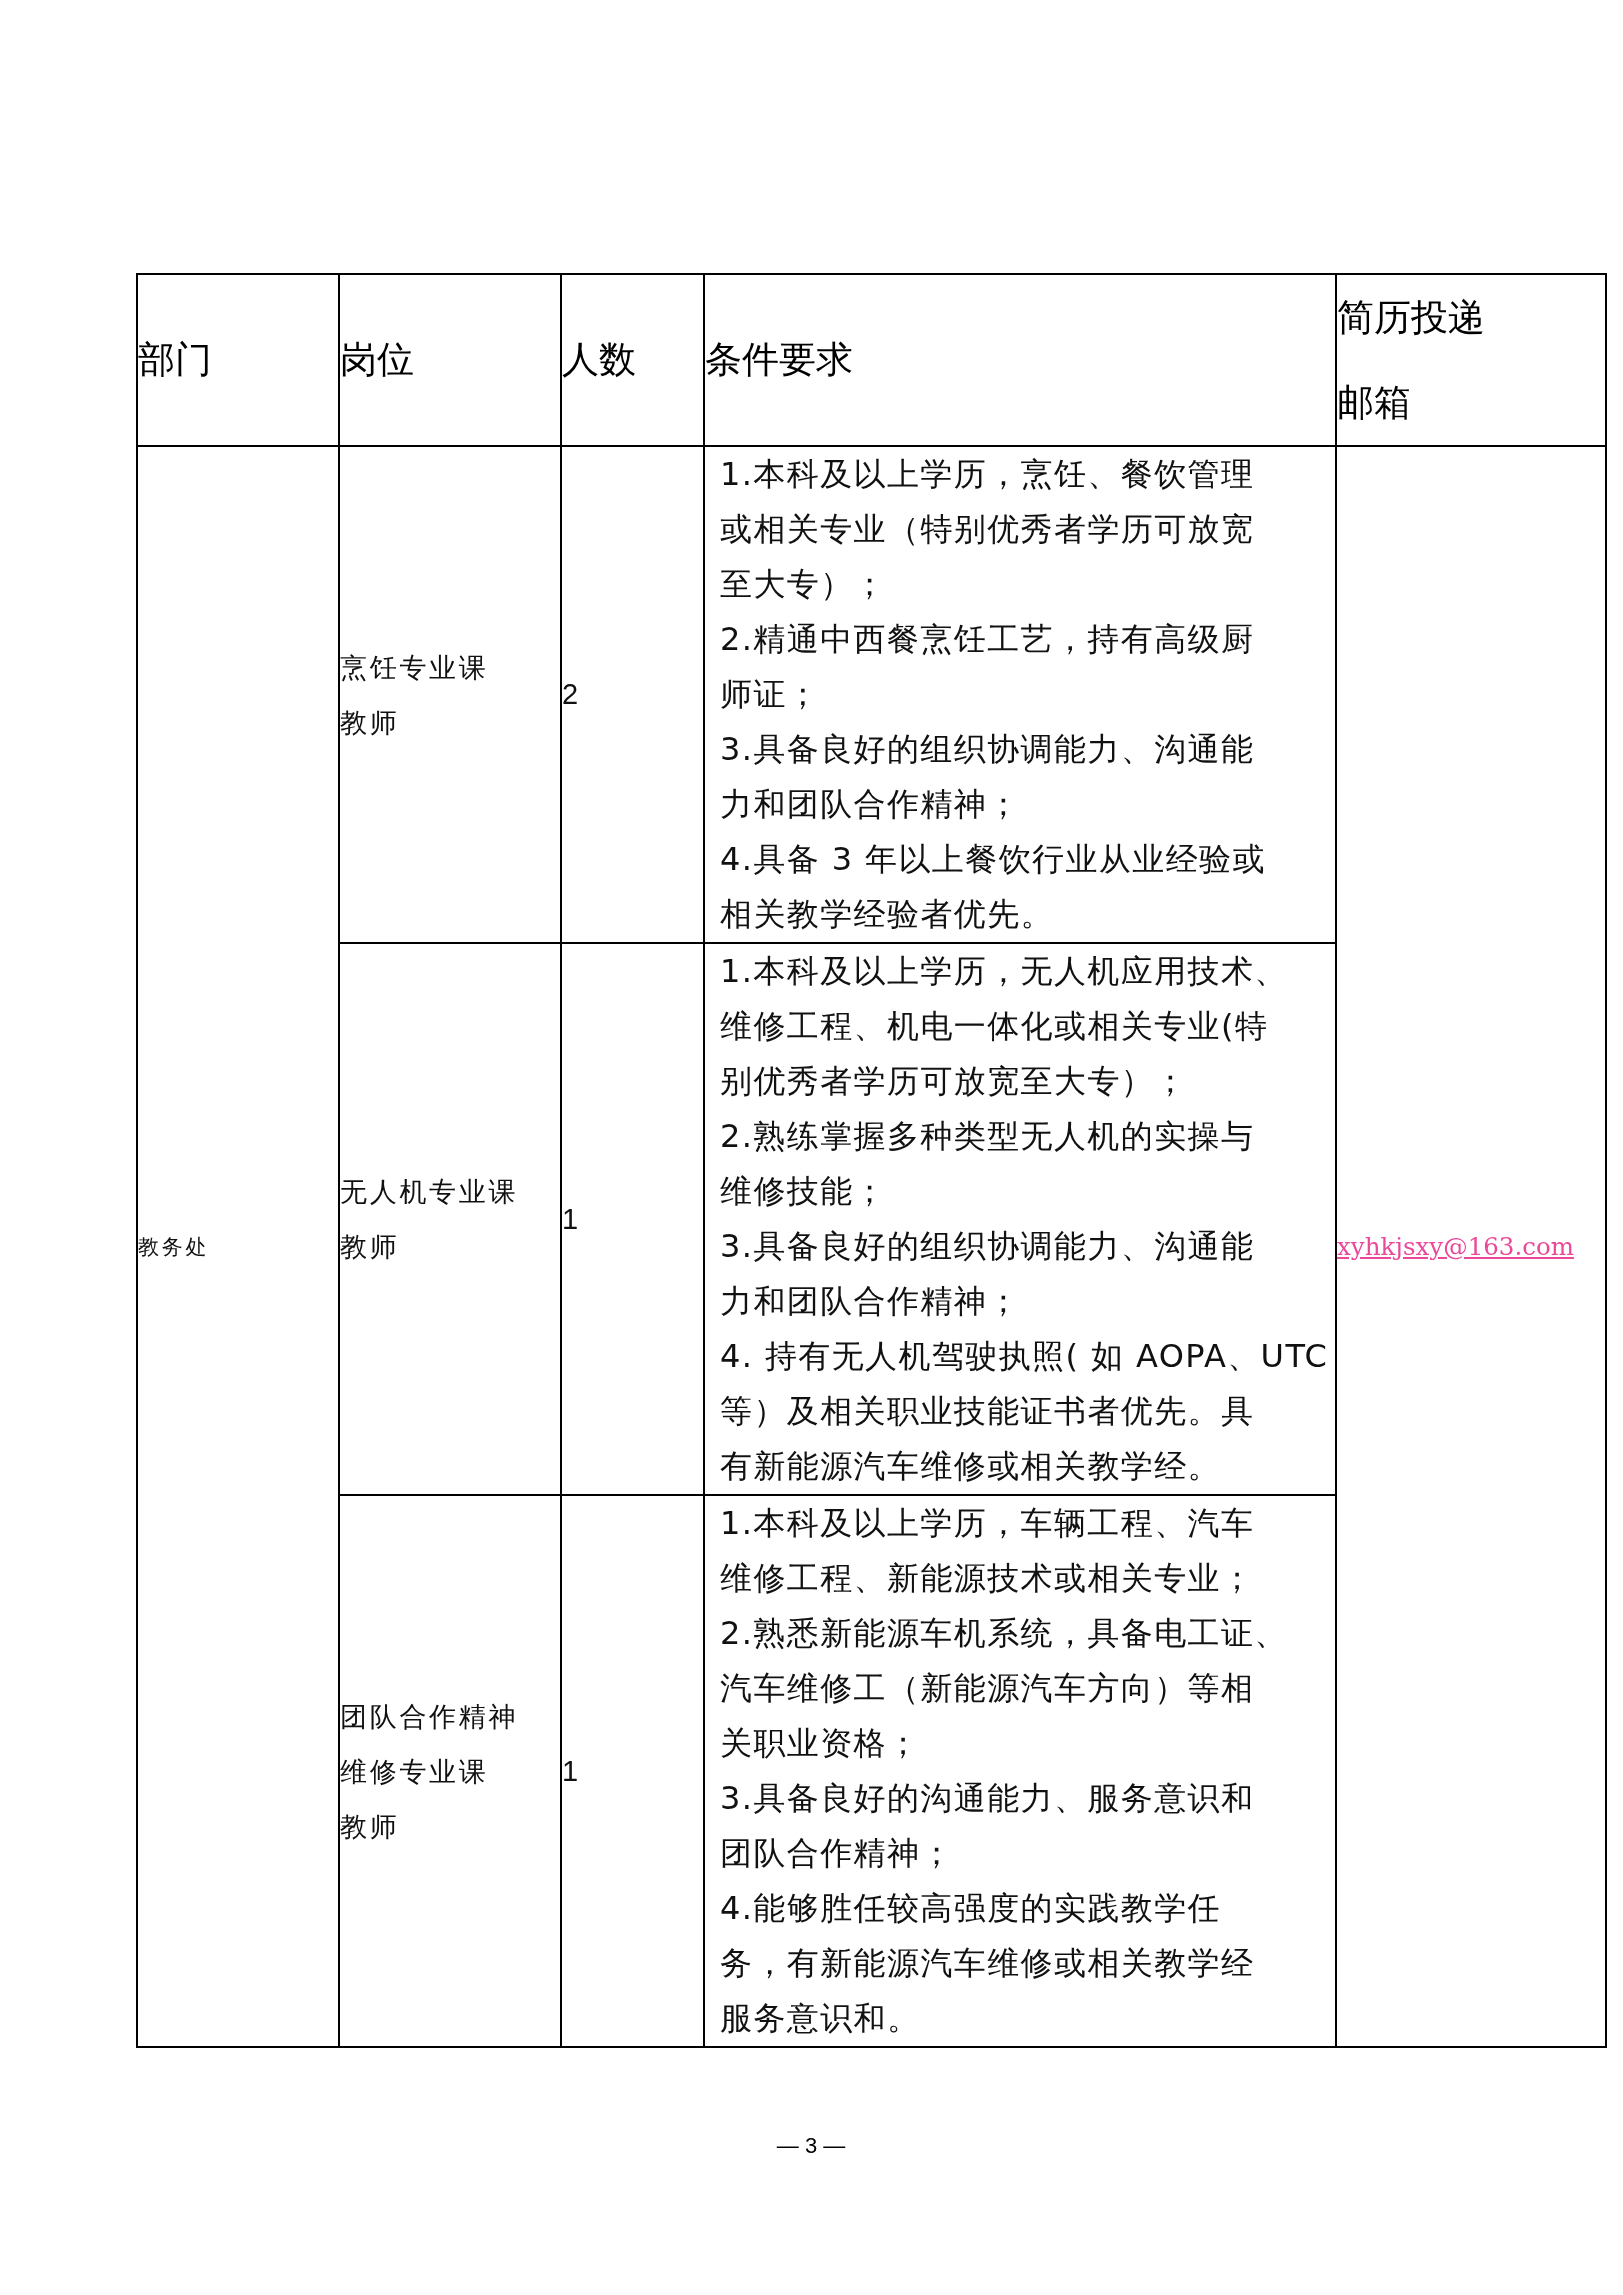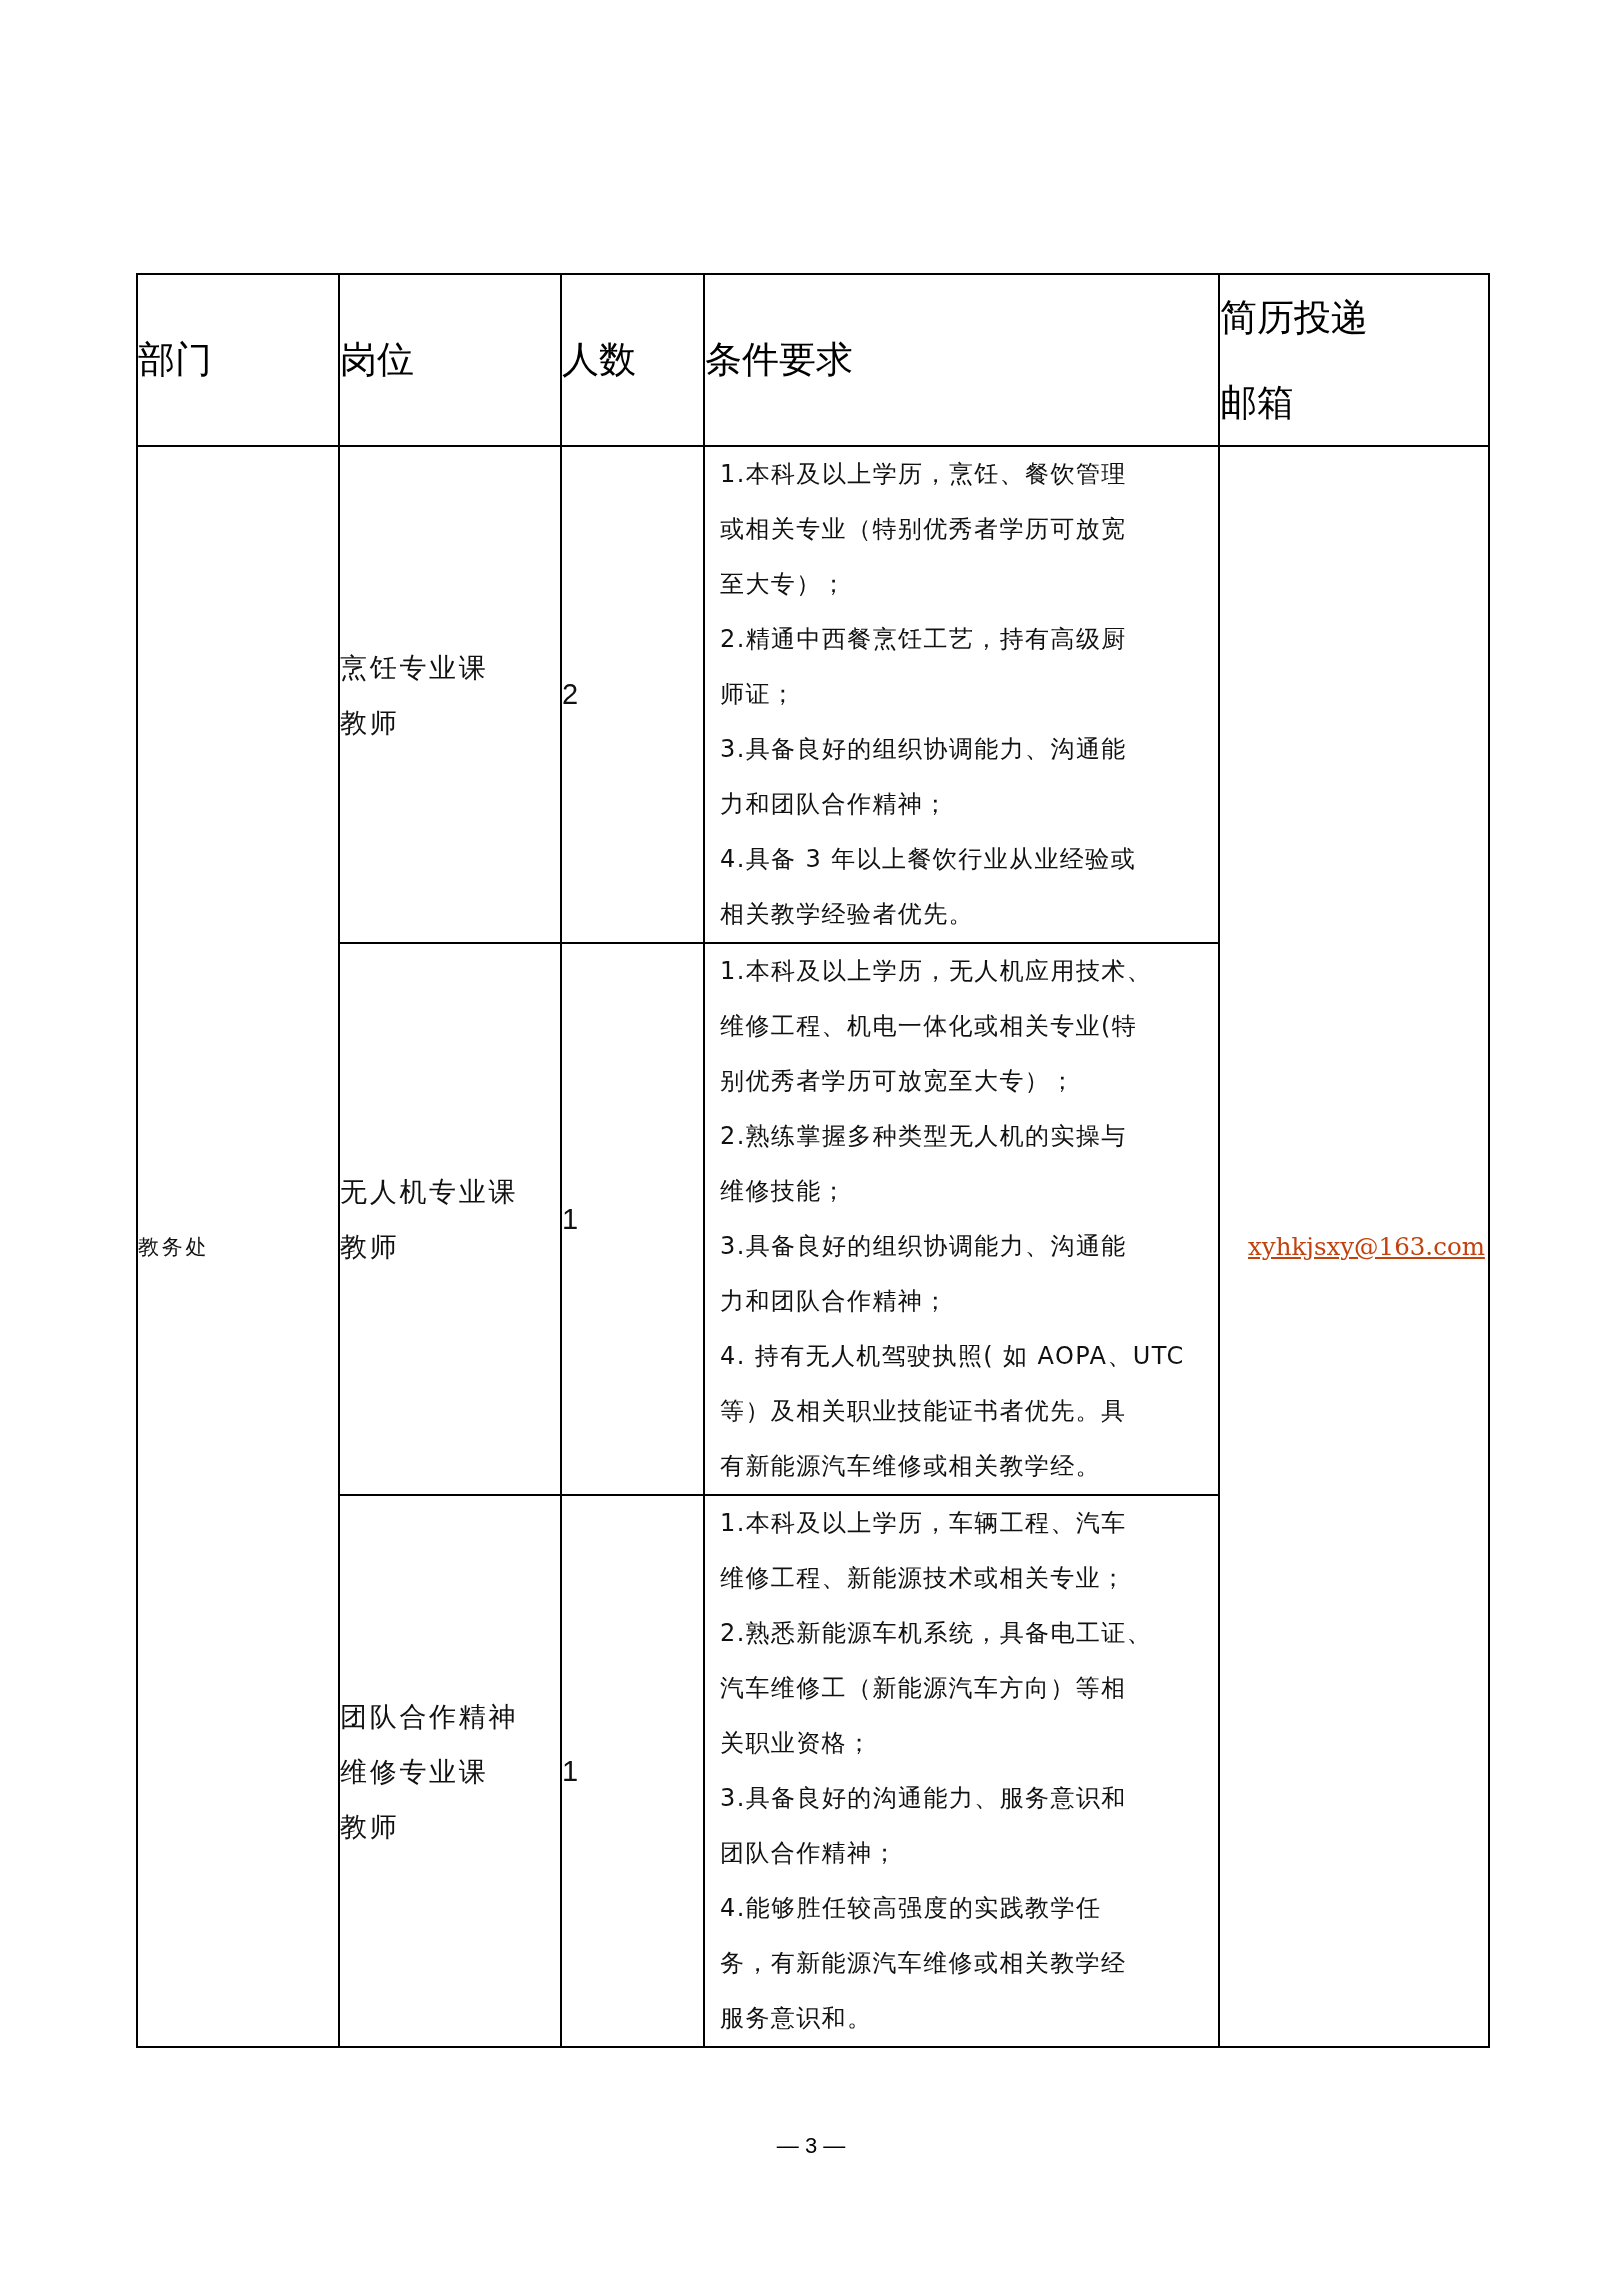--- a/index.html
+++ b/index.html
@@ -5,25 +5,25 @@
   html, body { margin: 0; padding: 0; background: #ffffff; }
   body { width: 1623px; height: 2295px; position: relative; overflow: hidden;
          font-family: "DejaVu Sans", "Liberation Sans", sans-serif; color: #111; }
   .tbl { position: absolute; left: 136px; top: 273px; border-collapse: collapse; table-layout: fixed; }
   .tbl td { border: 2px solid #000; padding: 0; vertical-align: middle; text-align: left; }
   .hdr td { height: 168px; font-family: "DejaVu Serif", "Liberation Serif", serif; font-size: 37px; color: #000; }
   .hdr .two { line-height: 85px; }
   .dept { font-size: 21px; letter-spacing: 2.7px; }
   .pos { font-size: 27px; line-height: 55px; letter-spacing: 2.7px; }
   .cnt { font-family: "Liberation Sans", sans-serif; font-size: 29px; }
-  .req { text-align: left !important; vertical-align: top !important; font-size: 24px; line-height: 55px;
+  .req { text-align: left !important; vertical-align: top !important; font-size: 32px; line-height: 55px;
          letter-spacing: 1.4px; padding: 0 6.8px 0 15px !important; }
   .req div { white-space: nowrap; overflow: hidden; }
-  .email { font-family: "DejaVu Serif", "Liberation Serif", serif; font-size: 24.5px; color: #c2410c;
-           text-decoration: underline; margin-left: 28px; }
+  .email { font-family: "DejaVu Serif", "Liberation Serif", serif; font-size: 24.5px; color: #ec4899;
+           text-decoration: underline; }
   .pagenum { position: absolute; left: 743px; top: 2133px; width: 136px; text-align: center;
              font-family: "Liberation Sans", sans-serif; font-size: 22px; color: #000; }
 </style>
 </head>
 <body>
 
 <table class="tbl">
   <colgroup>
     <col style="width:202px">
       <col style="width:222px">

